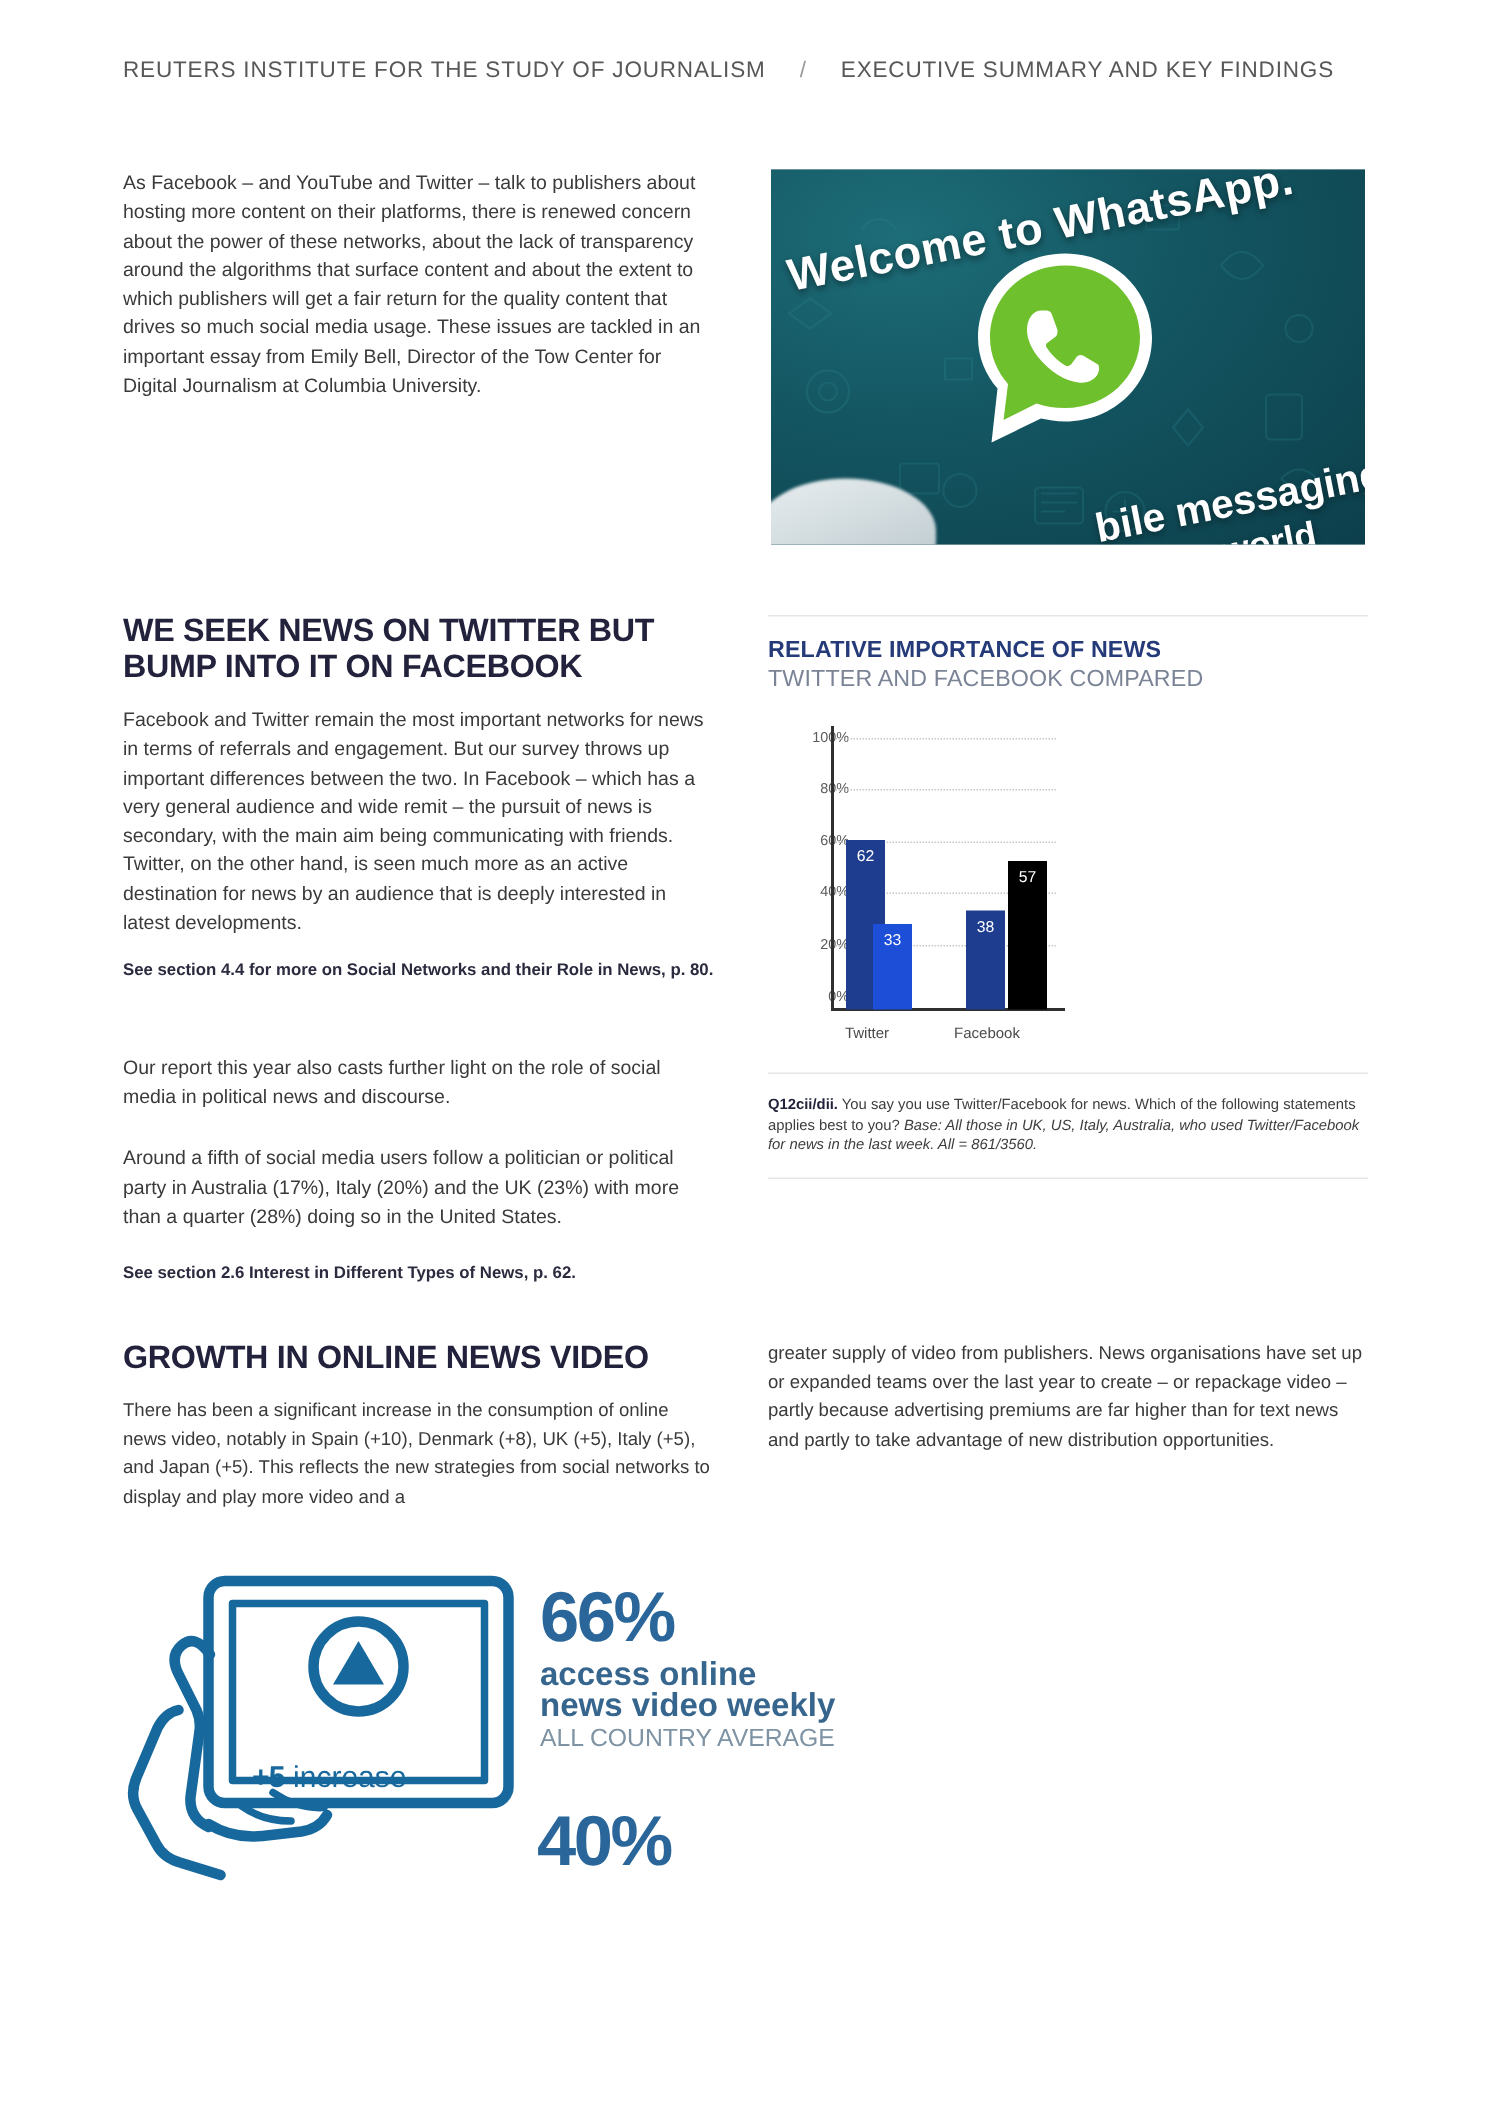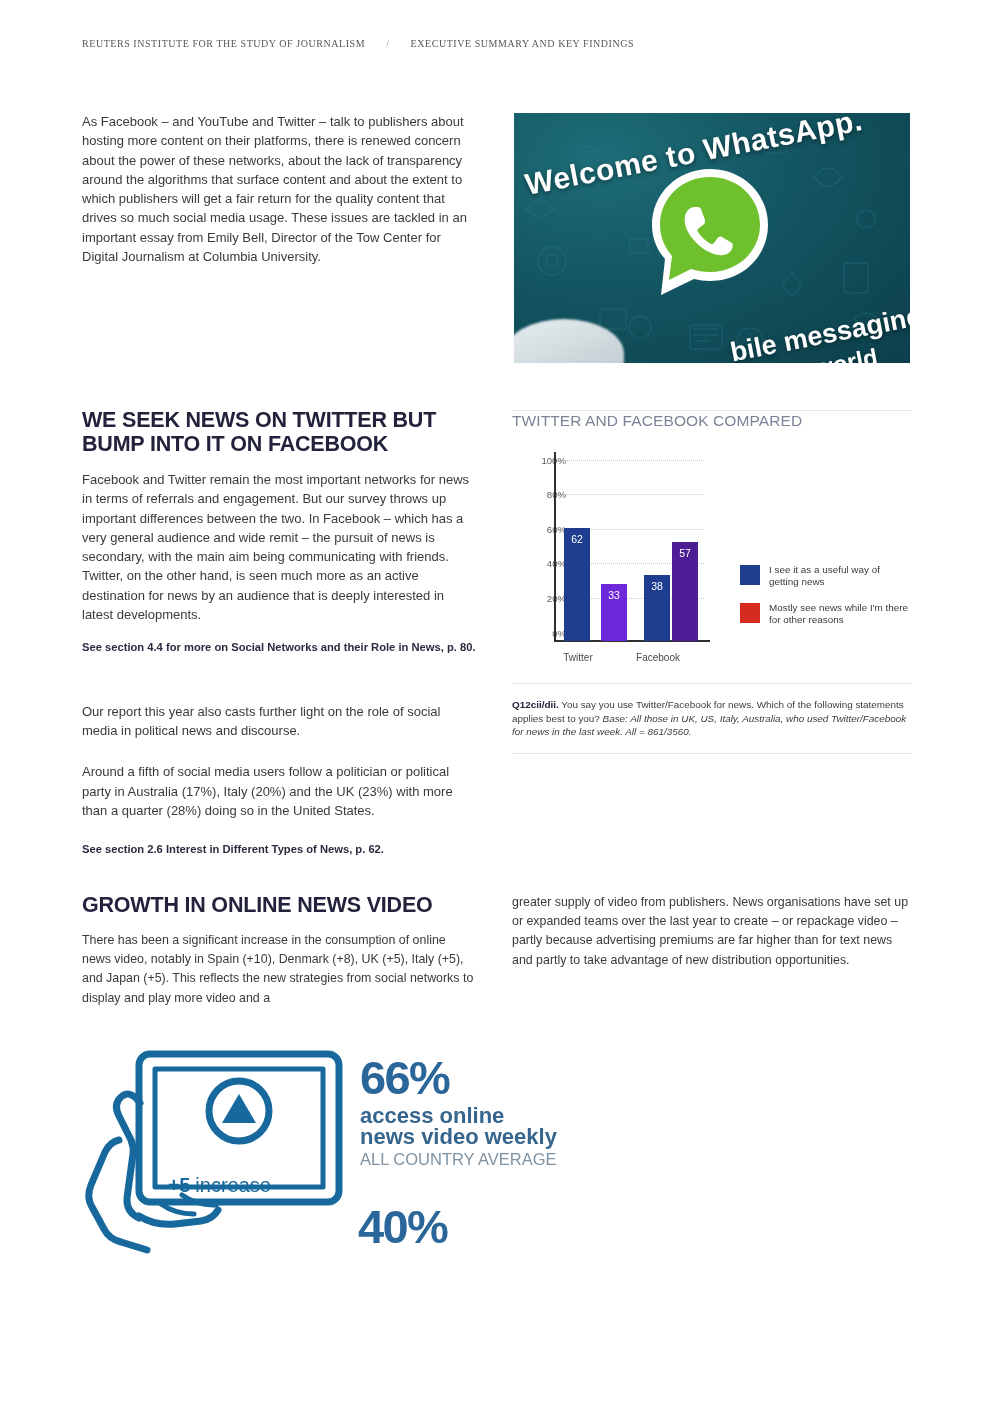--- a/index.html
+++ b/index.html
@@ -14,25 +14,24 @@
     font-family: "Liberation Sans", sans-serif;
     color: #3c3c3c;
     overflow: hidden;
   }
 
   
   .running-header {
     position: absolute;
     left: 82px;
     top: 38px;
-    font-size: 10px;
+    font-size: 15px;
     letter-spacing: 0.55px;
     color: #585858;
     white-space: nowrap;
-    font-family: Liberation Serif, serif;
   }
   .running-header .sep {
     display: inline-block;
     padding: 0 18px;
     color: #9a9a9a;
   }
 
   
   .col-left {
     position: absolute;
@@ -386,20 +385,21 @@
   <h2 class="section-head">WE SEEK NEWS ON TWITTER BUT BUMP INTO IT ON FACEBOOK</h2>
   <p class="body">Facebook and Twitter remain the most important networks for news in terms of referrals and engagement. But our survey throws up important differences between the two. In Facebook – which has a very general audience and wide remit – the pursuit of news is secondary, with the main aim being communicating with friends. Twitter, on the other hand, is seen much more as an active destination for news by an audience that is deeply interested in latest developments.</p>
   <p class="note" style="margin-bottom:46px">See section 4.4 for more on Social Networks and their Role in News, p. 80.</p>
   <p class="body">Our report this year also casts further light on the role of social media in political news and discourse.</p>
   <p class="body" style="margin-top:22px">Around a fifth of social media users follow a politician or political party in Australia (17%), Italy (20%) and the UK (23%) with more than a quarter (28%) doing so in the United States.</p>
   <p class="note" style="margin-top:22px">See section 2.6 Interest in Different Types of News, p. 62.</p>
 </div>
 
 <div id="chart-card">
   <div class="rule"></div>
+  <div class="chart-title">RELATIVE IMPORTANCE OF NEWS</div>
   <div class="chart-subtitle">TWITTER AND FACEBOOK COMPARED</div>
 
   <div id="plot">
 
     <div class="ylabel" style="top:8px;  right:346px;">100%</div>
     <div class="ylabel" style="top:42px; right:346px;">80%</div>
     <div class="ylabel" style="top:77px; right:346px;">60%</div>
     <div class="ylabel" style="top:111px;right:346px;">40%</div>
     <div class="ylabel" style="top:146px;right:346px;">20%</div>
     <div class="ylabel" style="top:181px;right:346px;">0%</div>
@@ -409,43 +409,33 @@
     <div class="gridline" style="top:77px;"></div>
     <div class="gridline" style="top:111px;"></div>
     <div class="gridline" style="top:146px;"></div>
 
     <div class="axis-y"></div>
     <div class="axis-x"></div>
 
     <div class="bar" id="bar-tw-blue" style="left:52px;  height:113px; background:#1f3d8f;">
       <span class="val">62</span>
     </div>
-    <div class="bar" id="bar-tw-red" style="left:89px;  height:57px;  background:#6d28d9;">
+    <div class="bar" id="bar-tw-red" style="left:70px;  height:57px;  background:#1d4ed8;">
       <span class="val">33</span>
     </div>
     <div class="bar" id="bar-fb-blue" style="left:132px; height:66px;  background:#1f3d8f;">
       <span class="val">38</span>
     </div>
-    <div class="bar" id="bar-fb-red" style="left:160px; height:99px;  background:#4c1d95;">
+    <div class="bar" id="bar-fb-red" style="left:160px; height:99px;  background:#000000;">
       <span class="val">57</span>
     </div>
 
     <div class="xtick" style="left:31px;">Twitter</div>
     <div class="xtick" style="left:111px;">Facebook</div>
 
-    <div id="chart-legend">
-      <div class="leg-row">
-        <div class="swatch" style="background:#1f3d8f"></div>
-        <div class="leg-text">I see it as a useful way of getting news</div>
-      </div>
-      <div class="leg-row">
-        <div class="swatch" style="background:#d62b1f"></div>
-        <div class="leg-text">Mostly see news while I'm there for other reasons</div>
-      </div>
-    </div>
   </div>
 
   <div class="rule" style="margin-top:16px"></div>
 
   <p class="chart-foot"><b>Q12cii/dii.</b><span> You say you use Twitter/Facebook for news. Which of the following statements applies best to you? </span><i>Base: All those in UK, US, Italy, Australia, who used Twitter/Facebook for news in the last week. All = 861/3560.</i></p>
 
   <div class="rule" style="margin-top:14px"></div>
 </div>
 
 <div class="col-left" id="video-left">

